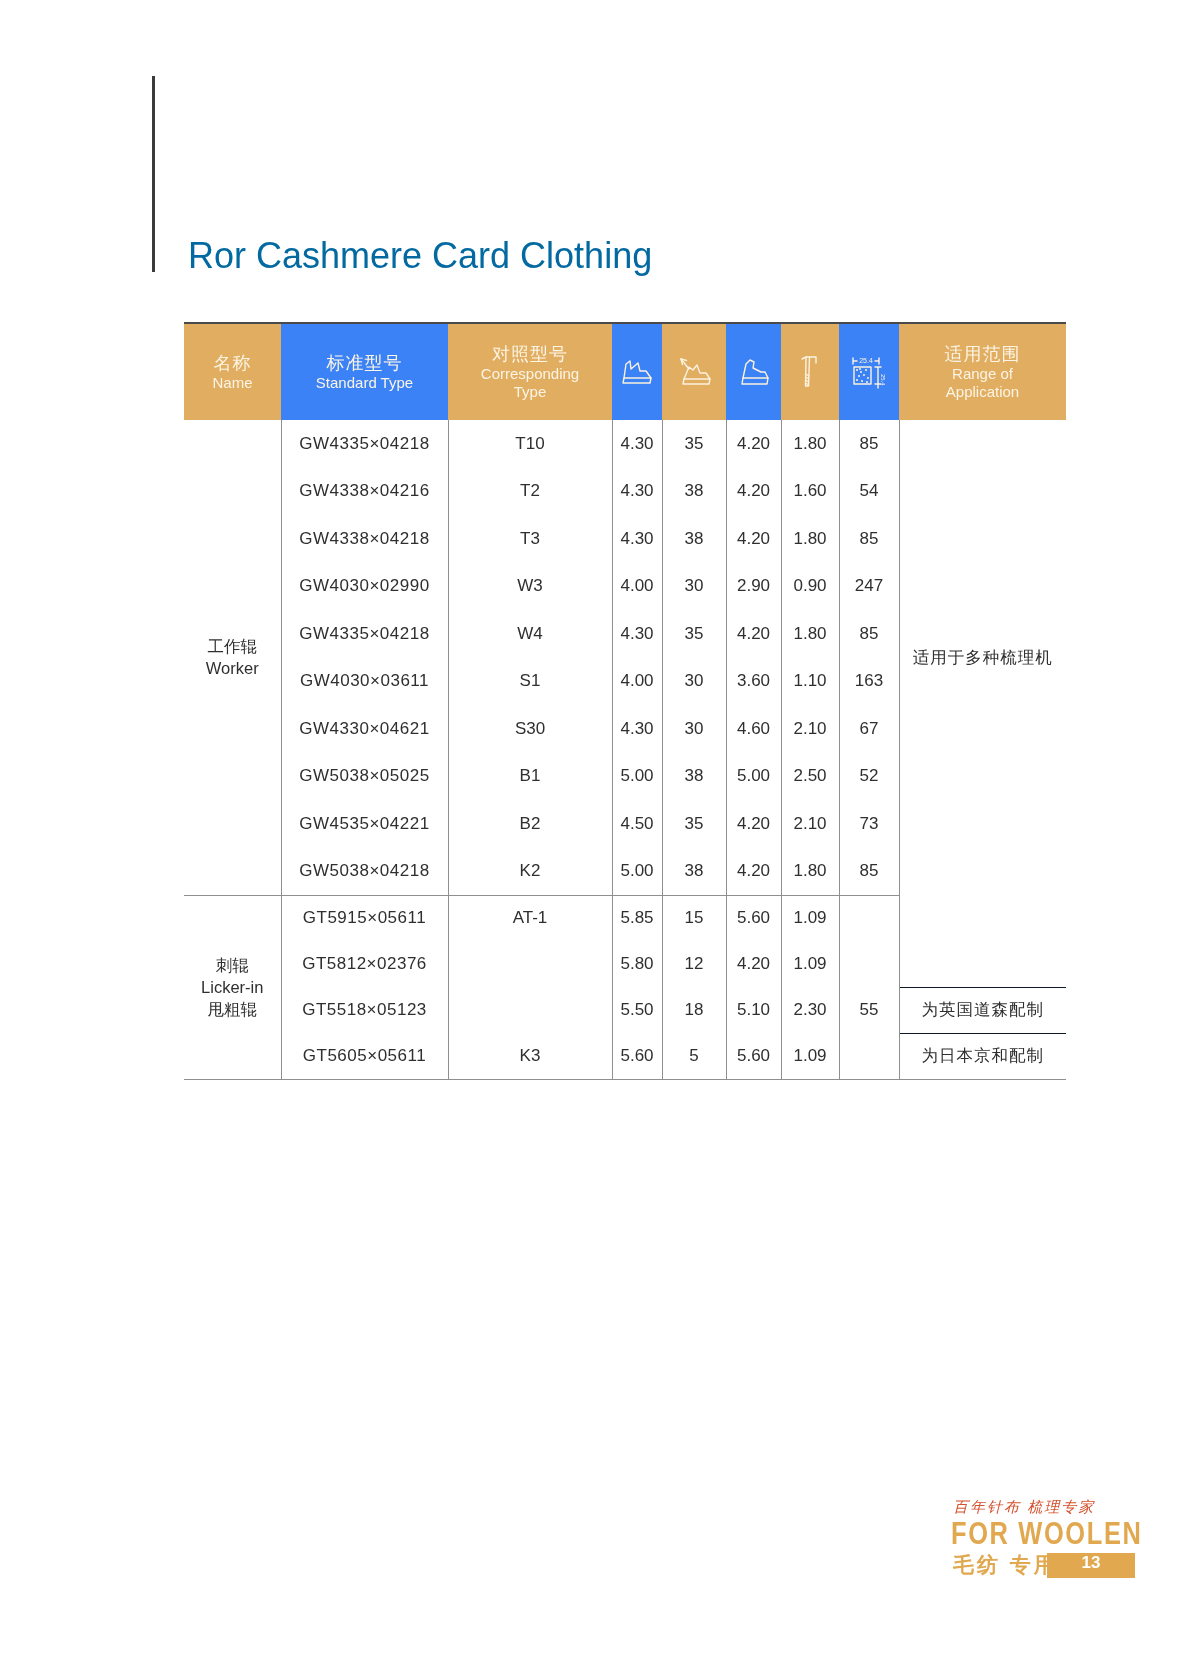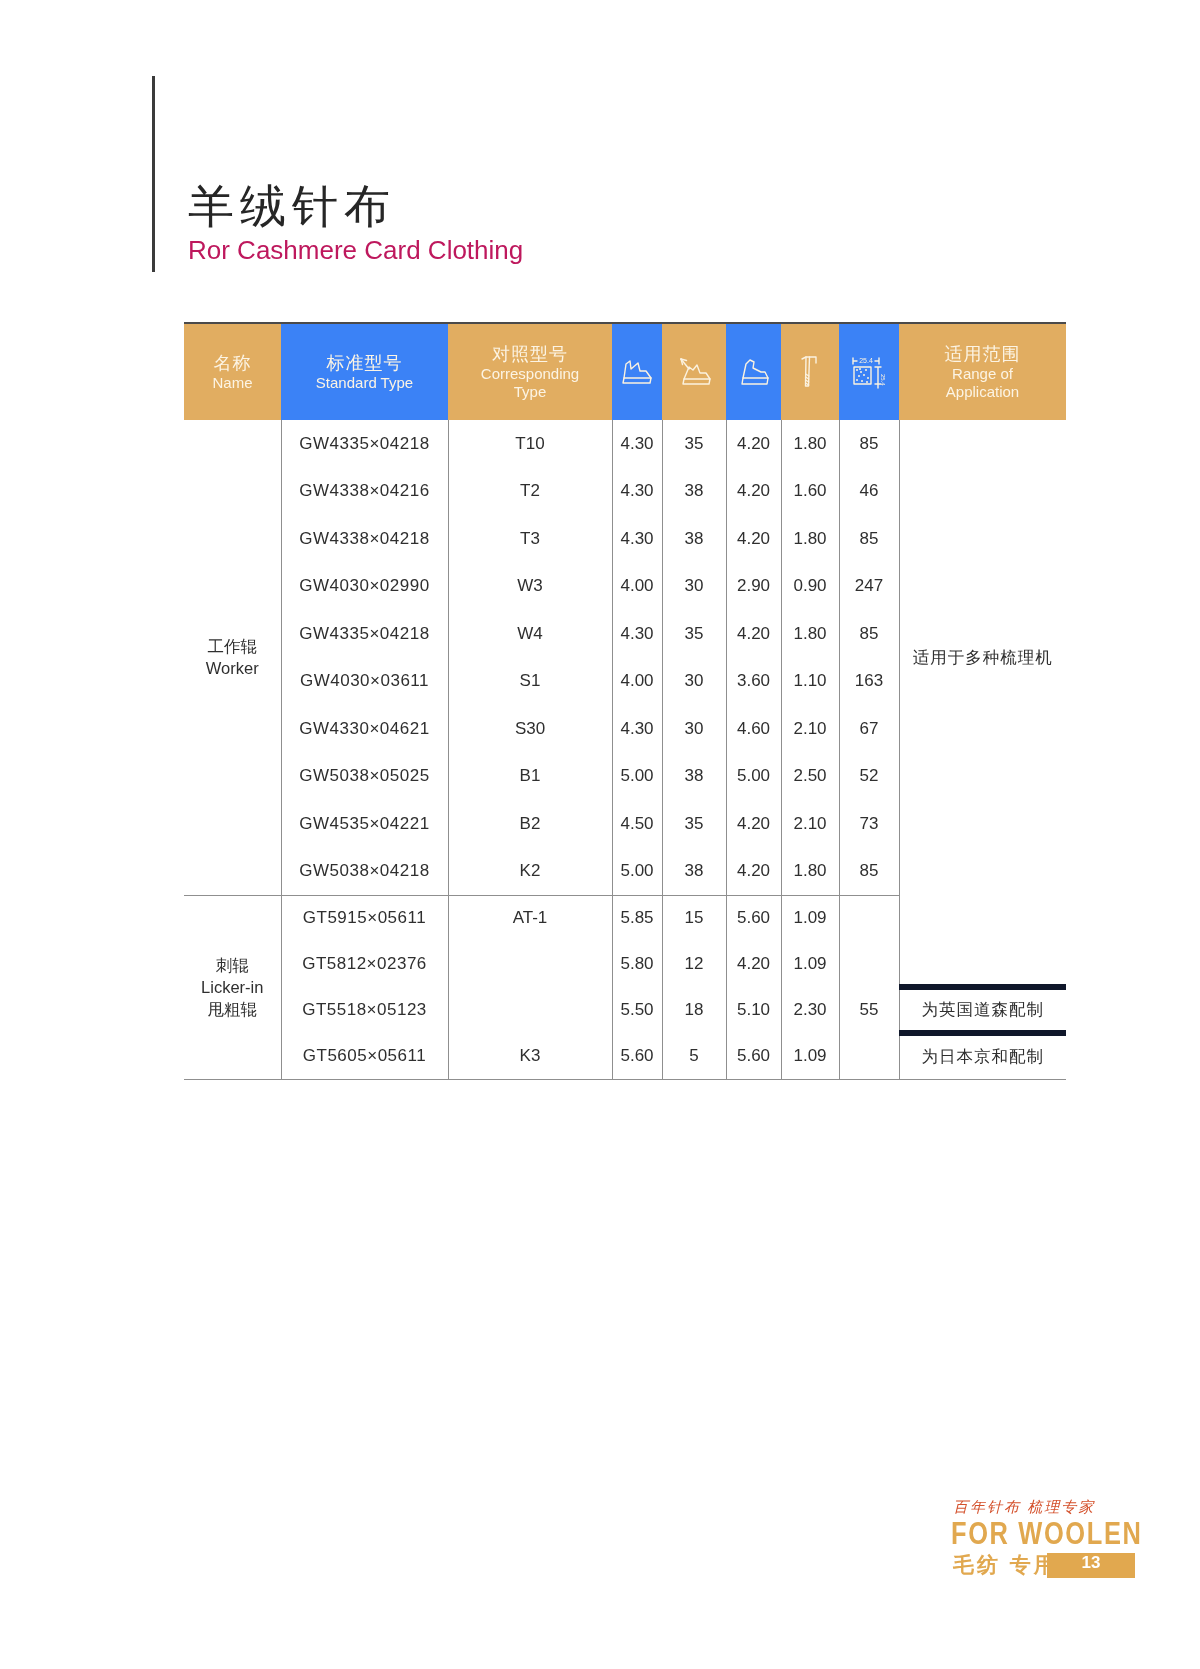--- a/index.html
+++ b/index.html
@@ -5,42 +5,42 @@
   html,body { margin:0; padding:0; background:#ffffff; }
   .page {
     position:relative; width:1200px; height:1669px; background:#ffffff;
     font-family:"Liberation Sans","DejaVu Sans",sans-serif; color:#2f2f2f;
     overflow:hidden;
   }
 
   
   .left-rule { position:absolute; left:152px; top:76px; width:3px; height:196px; background:#3b3b3b; }
   .title-zh  { position:absolute; left:188px; top:176px; font-size:46px; letter-spacing:6px; color:#262626; }
-  .title-en  { position:absolute; left:188px; top:235px; font-size:26px; color:#be185d; }
+  .title-en  { position:absolute; left:188px; top:235px; font-size:36px; color:#0369a1; }
 
   
   table.spec {
     position:absolute; left:184px; top:322px; width:882px;
     border-collapse:collapse; table-layout:fixed; font-size:17px; color:#2f2f2f;
   }
   table.spec th, table.spec td { padding:0; text-align:center; vertical-align:middle; }
 
   tr.hrow { height:97px; }
   tr.rw   { height:47.5px; }
   tr.rl   { height:46px; }
 
   th.th-gold { background:#E1AD61; }
   th.th-red  { background:#3b82f6; }
   table.spec th { font-weight:normal; color:#FCF4E4; border-top:2px solid #4a4a4a;margin-left:24px; }
   .h-zh { font-size:18px; line-height:21px; letter-spacing:1px; }
   .h-en { font-size:15px; line-height:18px; }
 
   .vr    { border-right:1px solid #8f8f8f; }
   .b-bot { border-bottom:1px solid #8f8f8f; }
-  .b-top { border-top:6px solid #0f172a; }
+  .b-top { border-top:1px solid #0f172a; }
 
   .c-std  { letter-spacing:0.5px; }
   .group-label { font-size:16.5px; line-height:22px; color:#2f2f2f; }
   .c-app  { font-size:16.5px; letter-spacing:1px;margin-top:32px; }
 
   
   .hicon svg { display:block; margin:0 auto; }
   .hicon path, .hicon rect, .hicon line {
     stroke:#FBF2E0; fill:none; stroke-width:1.4; stroke-linejoin:round; stroke-linecap:round;
   }
@@ -54,21 +54,20 @@
   .f-cat    { position:absolute; left:953px; top:1551px; font-size:21px; font-weight:bold; letter-spacing:3px; color:#E1A84F;text-align:right; }
   .f-badge  { position:absolute; left:1047px; top:1553px; width:88px; height:25px; background:#E1A84F;
               color:#ffffff; font-size:17px; font-weight:bold; text-align:center; line-height:19px; }
 </style>
 </head>
 <body>
 
 <div class="page">
 
   <div class="left-rule"></div>
-  <div class="title-zh">羊绒针布</div>
   <div class="title-en">Ror Cashmere Card Clothing</div>
 
   <table class="spec">
     <colgroup>
       <col style="width:97px">
         <col style="width:167px">
         <col style="width:164px">
       <col style="width:50px">
         <col style="width:64px">
         <col style="width:55px">
@@ -176,21 +175,21 @@
       <td class="vr">85</td>
       <td rowspan="10" class="c-app">适用于多种梳理机</td>
     </tr>
     <tr class="rw">
       <td class="vr c-std">GW4338×04216</td>
       <td class="vr">T2</td>
       <td class="vr">4.30</td>
       <td class="vr">38</td>
       <td class="vr">4.20</td>
       <td class="vr">1.60</td>
-      <td class="vr">46</td>
+      <td class="vr">54</td>
     </tr>
     <tr class="rw">
       <td class="vr c-std">GW4338×04218</td>
       <td class="vr">T3</td>
       <td class="vr">4.30</td>
       <td class="vr">38</td>
       <td class="vr">4.20</td>
       <td class="vr">1.80</td>
       <td class="vr">85</td>
     </tr>

